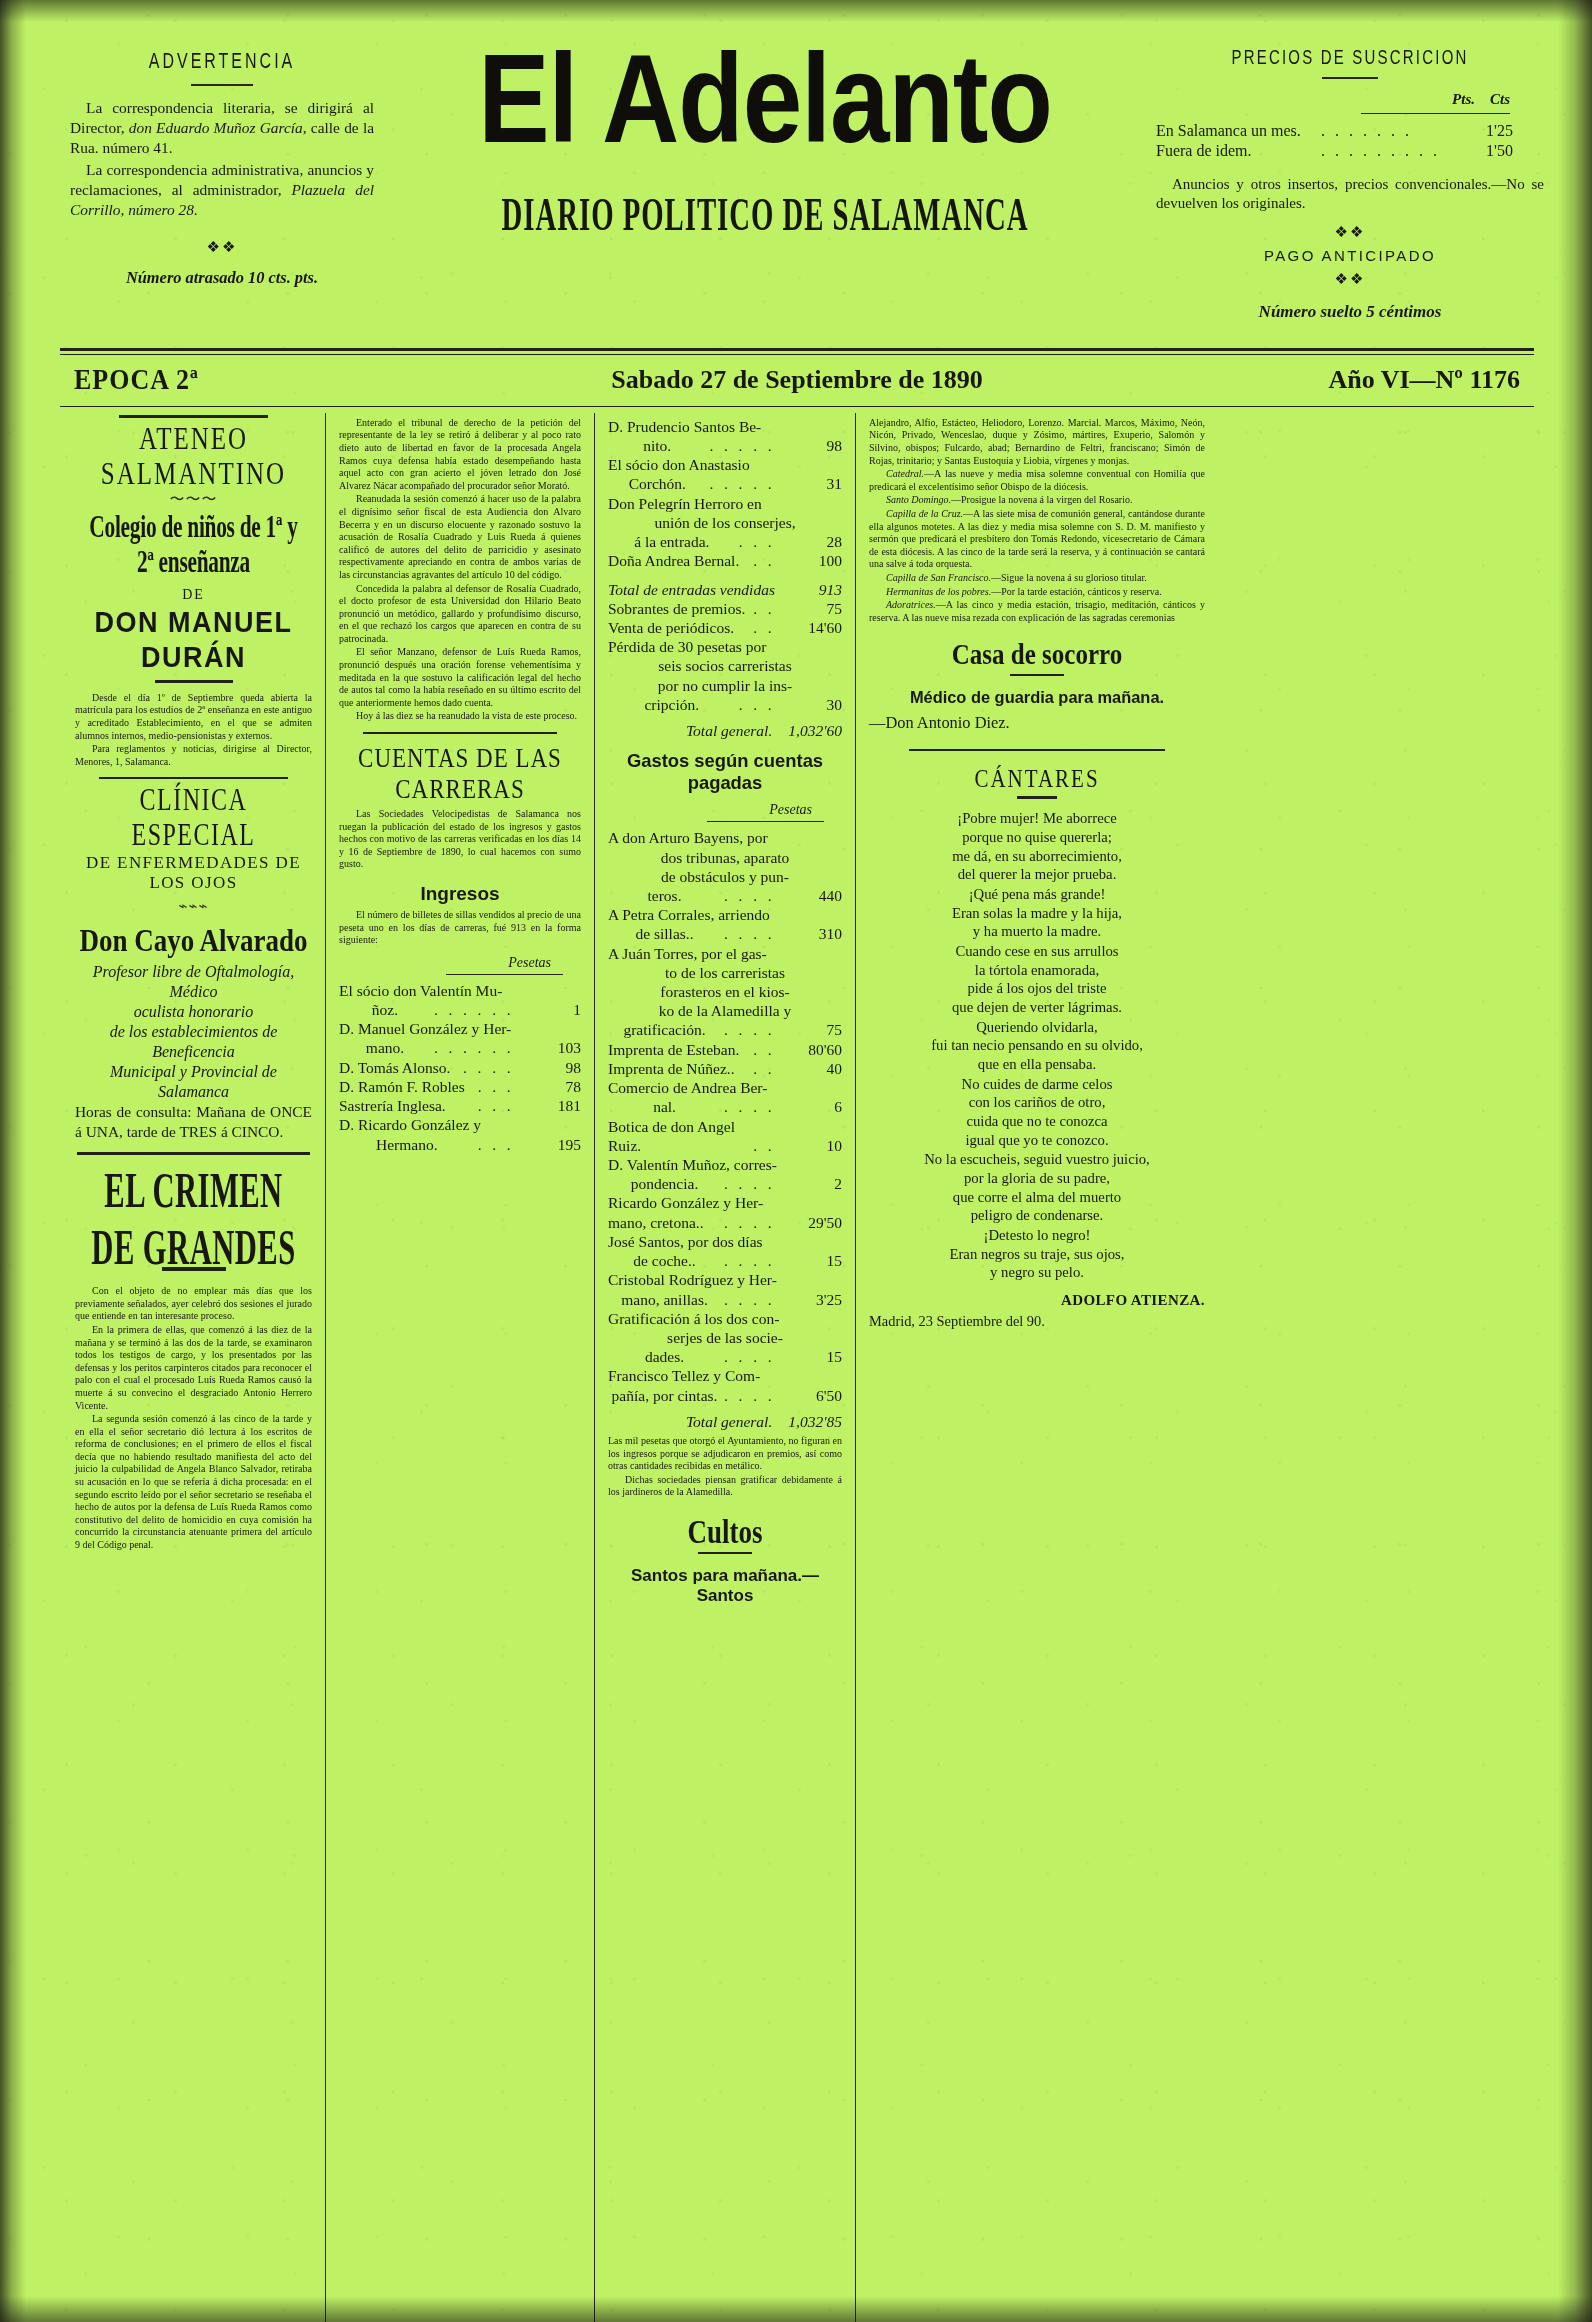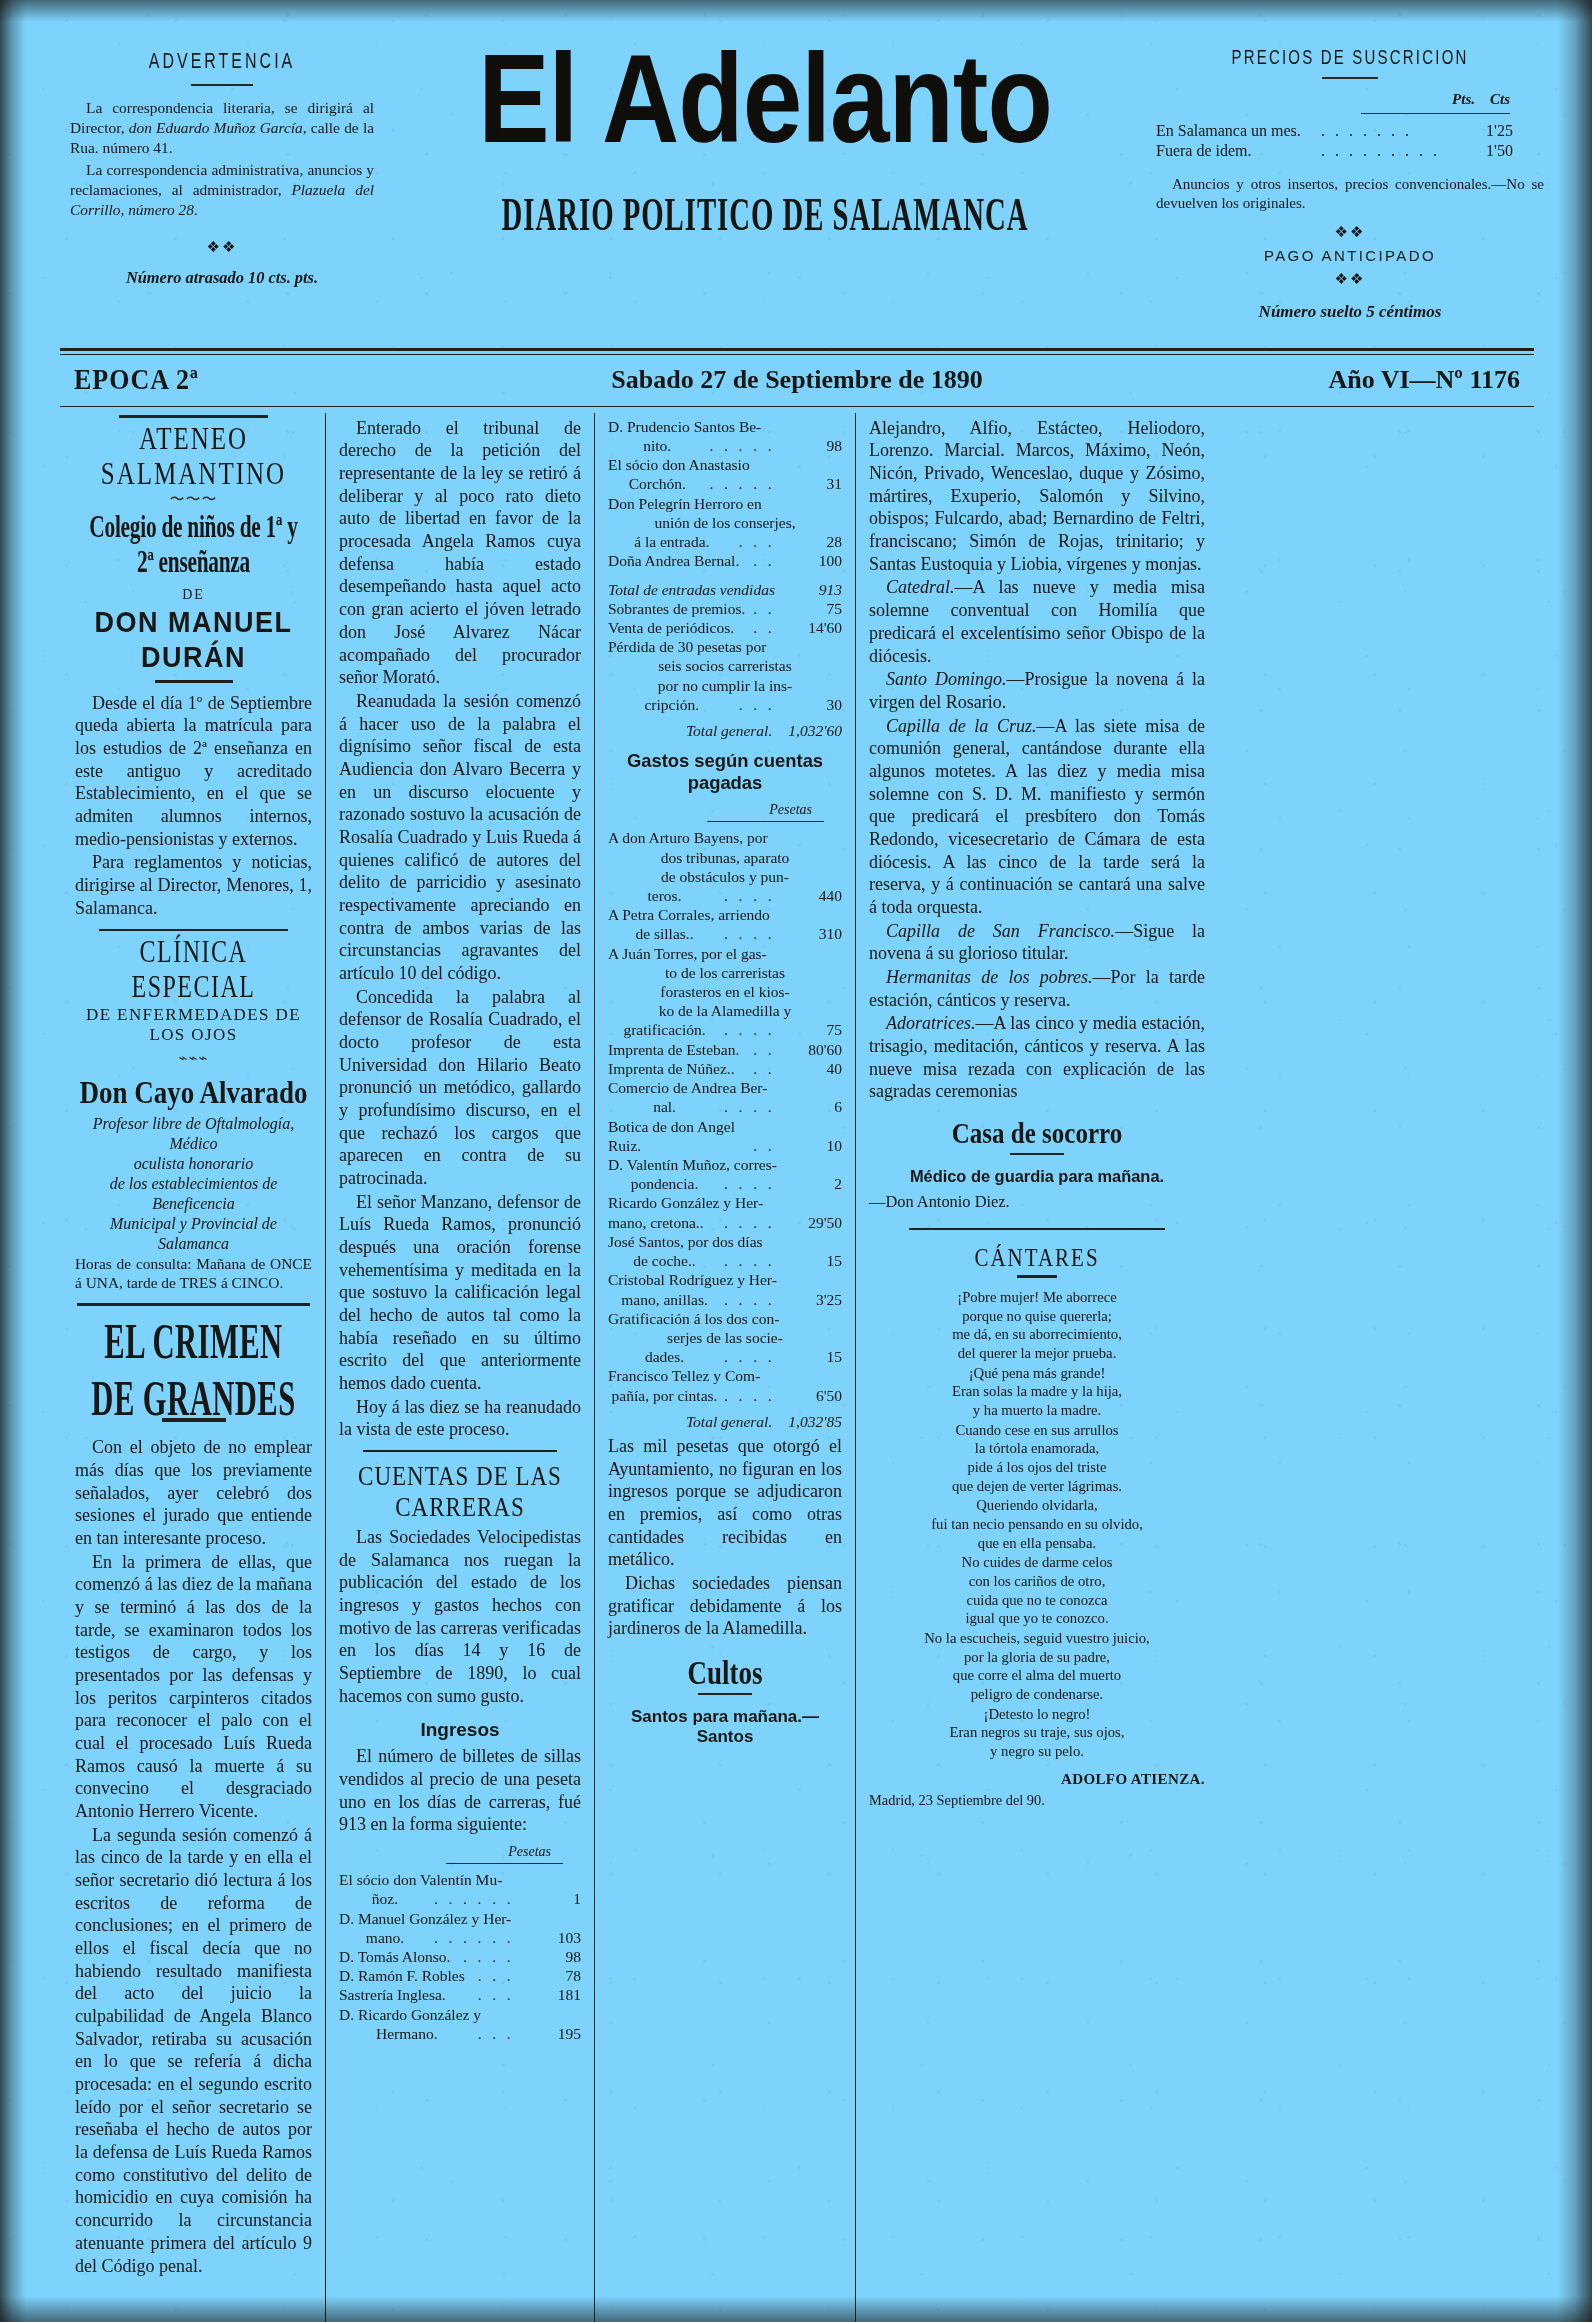--- a/index.html
+++ b/index.html
@@ -1,20 +1,20 @@
 <!DOCTYPE html>
 <html lang="es"><head>
 <meta charset="utf-8">
 <title>El Adelanto — 27 de Septiembre de 1890</title>
 <style>
   html,body{margin:0;padding:0;background:#b9b5ad;}
   *{box-sizing:border-box;}
   .page{
     position:relative;width:1592px;height:2322px;margin:0 auto;
-    background:#7dd3fc;
+    background:#bef264;
     font-family:"Liberation Serif", serif;
     color:#191714;
     overflow:hidden;
   }
   
   .page::before{
     content:"";position:absolute;inset:0;pointer-events:none;z-index:40;
     background-image:
       radial-gradient(circle at 7% 11%, rgba(90,80,65,.10) 0 1px, transparent 2px),
       radial-gradient(circle at 23% 47%, rgba(90,80,65,.08) 0 1px, transparent 2px),
@@ -99,21 +99,21 @@
   
   .cols{display:flex;margin:6px 12px 0 16px;height:1926px;}
   .col{padding:0 13px;position:relative;}
   .col + .col{border-left:1.5px solid #2a2620;}
   .c1{width:263px;}
   .c2{width:269px;}
   .c3{width:261px;}
   .c5{width:363px;}
 
   p{margin:0;}
-  .body{font-size:18px;line-height:1.26;text-align:justify;hyphens:auto;}
+  .body{font-size:10px;line-height:1.26;text-align:justify;hyphens:auto;}
   .body p{text-indent:17px;margin-bottom:1px;}
 
   .hr-thick{height:3px;background:#22201a;margin:11px 2px;}
   .hr-med{height:2px;background:#22201a;margin:9px 24px;}
   .hr-short{width:78px;height:3px;background:#22201a;margin:9px auto;}
   .squig{text-align:center;font-size:15px;letter-spacing:1px;margin:3px 0 6px;color:#33302a;}
 
   .hd-ateneo{text-align:center;font-family:"Liberation Serif",serif;
     font-size:25px;letter-spacing:2px;transform:scaleY(1.25);margin:10px 0 6px;}
   .hd-colegio{text-align:center;font-family:"Liberation Serif",serif;font-weight:bold;

